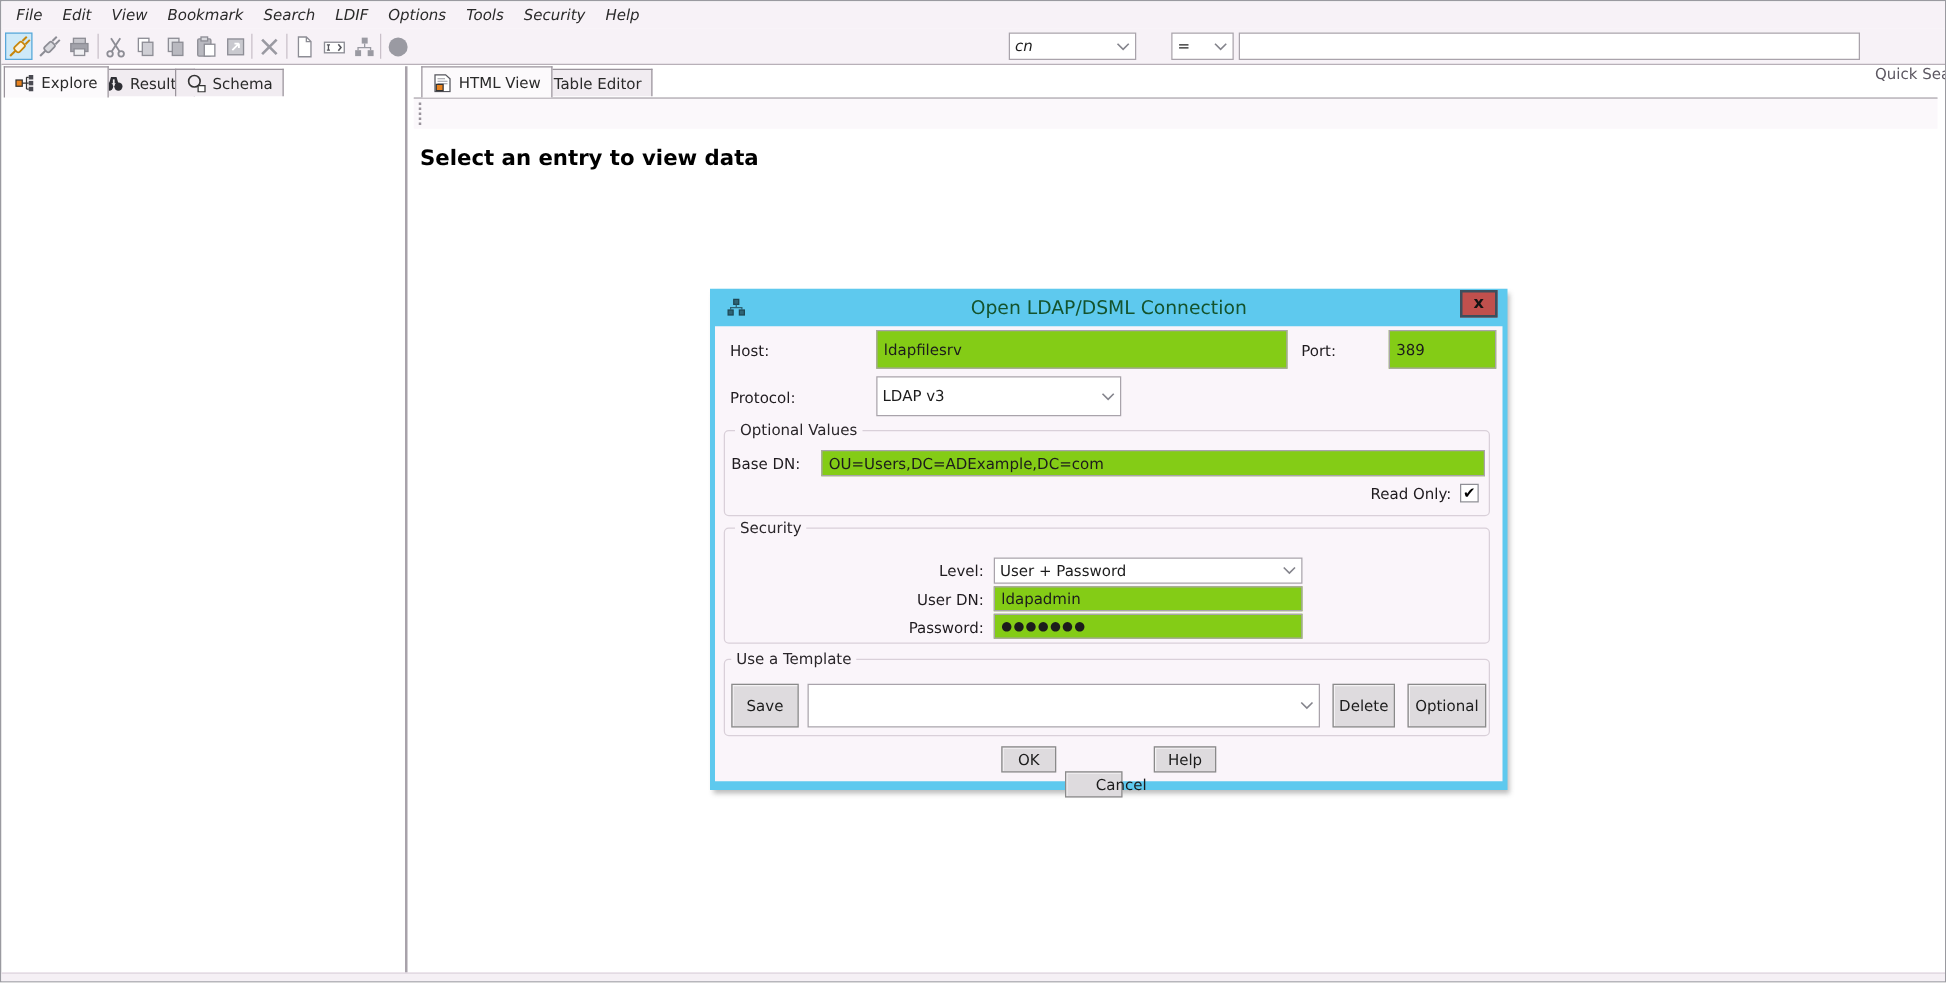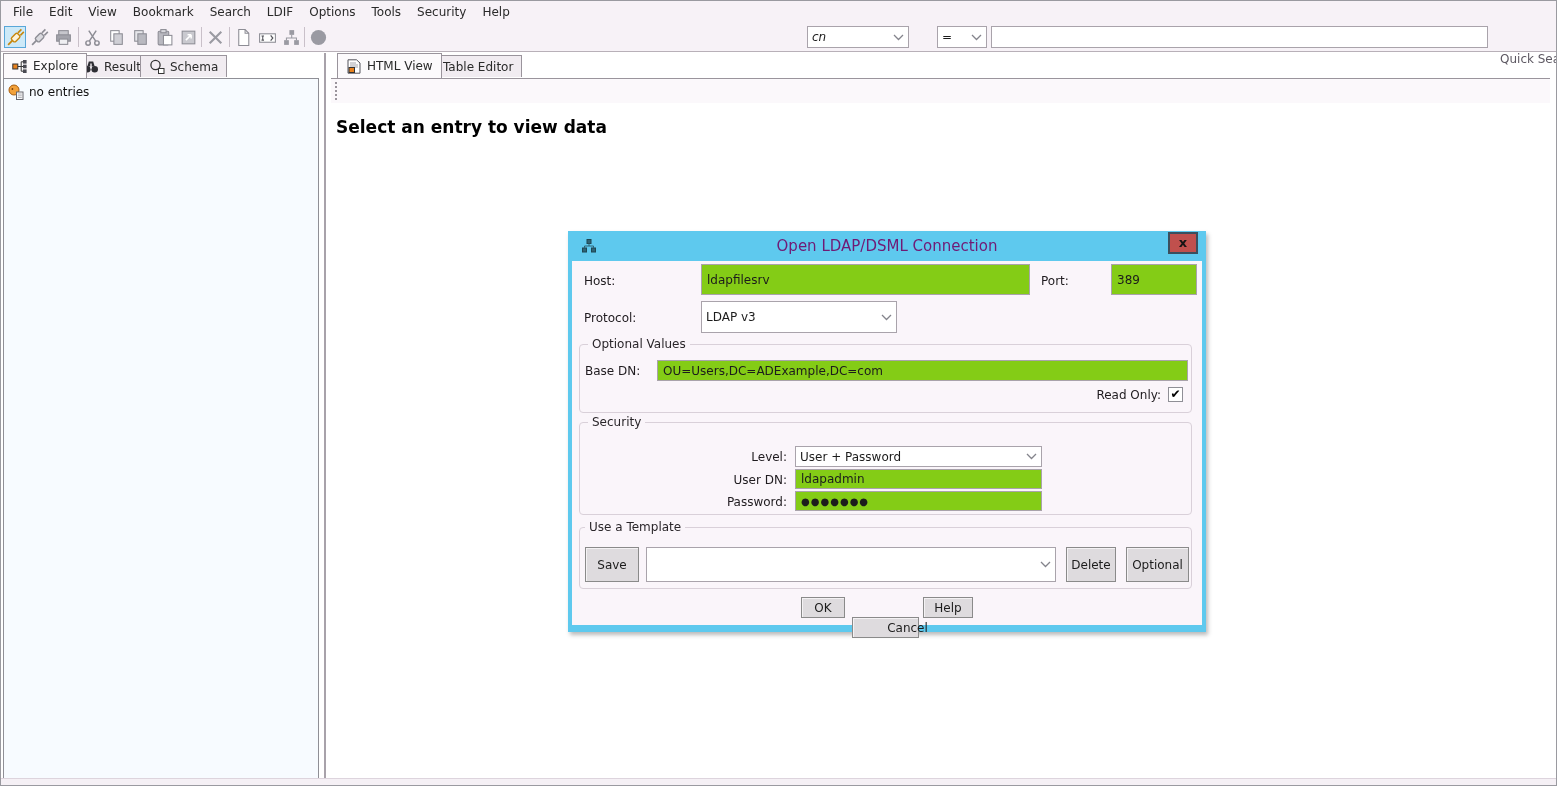--- a/index.html
+++ b/index.html
@@ -4,21 +4,21 @@
 <style>
   * { box-sizing: border-box; margin: 0; padding: 0; }
   html,body { background:#e8e8e8; }
   body { font-family:"DejaVu Sans","Liberation Sans",sans-serif; }
   #app {
     position:relative; width:1557px; height:786px; background:#ffffff;
     border:1px solid #9a9aa0; overflow:hidden; font-size:12px; color:#1c1c1c;
   }
   
   .menu-bar { position:absolute; left:0; top:0; width:100%; height:22px;
-    background:#f7f2f7; display:flex; align-items:center; padding-left:4px; }
+    background:#f7f2f7; display:flex; align-items:center; padding-left:4px;font-style:italic; }
   .menu-item { padding:3px 8px; color:#2a2a2a; cursor:default; }
   
   .toolbar { position:absolute; left:0; top:22px; width:100%; height:29px;
     background:#f7f2f7; border-bottom:1px solid #b8b0b8; }
   .tbtn { position:absolute; top:3px; width:22px; height:22px; display:flex;
     align-items:center; justify-content:center; border:1px solid transparent; }
   .tbtn.active { background:#cde9f8; border:1px solid #59a7d9; }
   .tsep { position:absolute; top:4px; width:1px; height:20px; background:#c9c0c9; }
   .combo { position:absolute; background:#fff; border:1px solid #a9a3ab;
     display:flex; align-items:center; padding:0 4px; }
@@ -44,21 +44,21 @@
   .grip { position:absolute; left:4px; top:3px; width:4px; height:18px;
     border-left:2px dotted #9a949c; }
   .addr-field { position:absolute; left:13px; top:1px; width:1204px; height:21px;
     background:#fff; border:1px solid #8f8f96; display:flex; align-items:center; padding:0 5px; }
   .content-msg { position:absolute; left:5px; top:38px; font-size:17px; font-weight:bold; color:#000; }
   
   .dialog { position:absolute; left:567px; top:230px; width:638px; height:401px;
     background:#5ec9ee; box-shadow:2px 3px 4px rgba(60,60,60,.35); z-index:10; }
   .dlg-titlebar { position:absolute; left:0; top:0; width:100%; height:30px; }
   .dlg-title { position:absolute; left:0; top:0; width:100%; text-align:center;
-    line-height:30px; font-size:15px; color:#701a75; }
+    line-height:30px; font-size:15px; color:#14532d; }
   .dlg-icon { position:absolute; left:13px; top:7px; }
   .dlg-close { position:absolute; right:8px; top:1px; width:30px; height:22px;
     background:#c0504d; border:2px solid #3b4f5d; color:#141414; font-weight:bold;
     font-size:13px; text-align:center; line-height:18px; }
   .dlg-body { position:absolute; left:4px; top:30px; width:630px; height:364px;
     background:#faf5fa; }
   .lbl { position:absolute; color:#1f1b1f; white-space:nowrap; }
   .field { position:absolute; background:#84cc16; border:1px solid #a9a3ab;
     font:12px "DejaVu Sans",sans-serif; color:#1c1c1c; padding:0 5px; }
   .grp { position:absolute; border:1px solid #d9d0d9; border-radius:4px; }
@@ -223,31 +223,20 @@
   </div>
   <div class="tab" style="left:139px;">
     <svg width="16" height="15" viewBox="0 0 16 15">
       <circle cx="6.5" cy="6" r="4.6" fill="none" stroke="#333" stroke-width="1.3"></circle>
       <path d="M9.8 9.2 L12.5 11.8" stroke="#333" stroke-width="1.5" fill="none"></path>
       <rect x="9.5" y="9.5" width="5.5" height="5" fill="#fff" stroke="#333"></rect>
     </svg>
     <span>Schema</span>
   </div>
 
-  <div class="tree-panel">
-    <div class="tree-item">
-      <svg width="17" height="16" viewBox="0 0 17 16">
-        <circle cx="6" cy="6" r="5" fill="#f2a13a" stroke="#a85f10"></circle>
-        <circle cx="4.4" cy="5" r="0.9" fill="#7a4208"></circle>
-        <rect x="8.5" y="8" width="6.5" height="7.5" fill="#ffffff" stroke="#66666e"></rect>
-        <path d="M9.8 10 h4 M9.8 11.8 h4 M9.8 13.6 h4" stroke="#9a9aa2" stroke-width="0.8"></path>
-      </svg>
-      <span>no entries</span>
-    </div>
-  </div>
 
   <div class="splitter"></div>
 
   <div class="tab active" style="left:336px;">
     <svg width="16" height="15" viewBox="0 0 16 15">
       <path d="M2 0.8 h8.5 l3.5 3.2 v10.2 h-12 z" fill="#ffffff" stroke="#55555c"></path>
       <path d="M4 4 h6 M4 6 h8 M4 8 h8" stroke="#9a9aa2" stroke-width="0.9"></path>
       <rect x="3" y="8.5" width="5.5" height="5" fill="#e8821e" stroke="#333"></rect>
     </svg>
     <span>HTML View</span>
@@ -324,19 +313,19 @@
           <span class="val"></span>
           <svg class="chev" width="11" height="7" viewBox="0 0 11 7">
             <path d="M1 1 L5.5 5.5 L10 1" stroke="#84848c" stroke-width="1.3" fill="none"></path>
           </svg>
         </div>
         <div class="btn" style="left:486px; top:19px; width:50px; height:35px;">Delete</div>
         <div class="btn" style="left:546px; top:19px; width:63px; height:35px;">Optional</div>
       </div>
 
       <div class="btn" style="left:229px; top:336px; width:44px; height:21px;">OK</div>
-      <div class="btn" style="left:280px; top:356px; width:67px; height:21px;padding-left:44px;">Cancel</div>
+      <div class="btn" style="left:280px; top:356px; width:46px; height:21px;padding-left:44px;">Cancel</div>
       <div class="btn" style="left:351px; top:336px; width:50px; height:21px;">Help</div>
     </div>
   </div>
 
   <div class="status-strip"></div>
 </div>
 
 </body></html>

